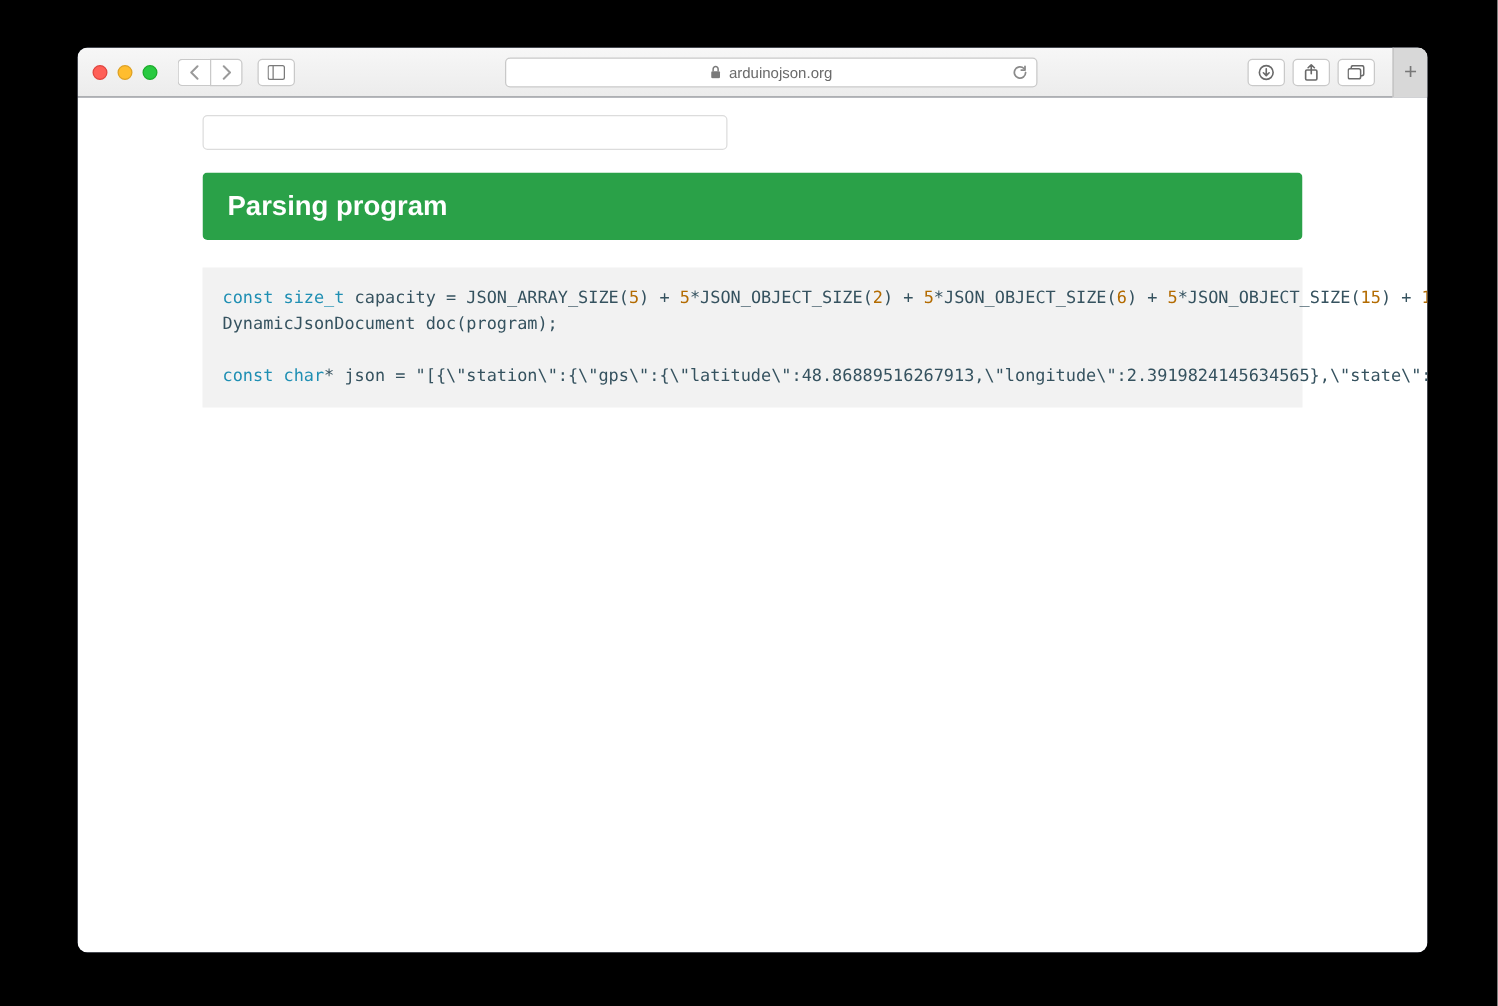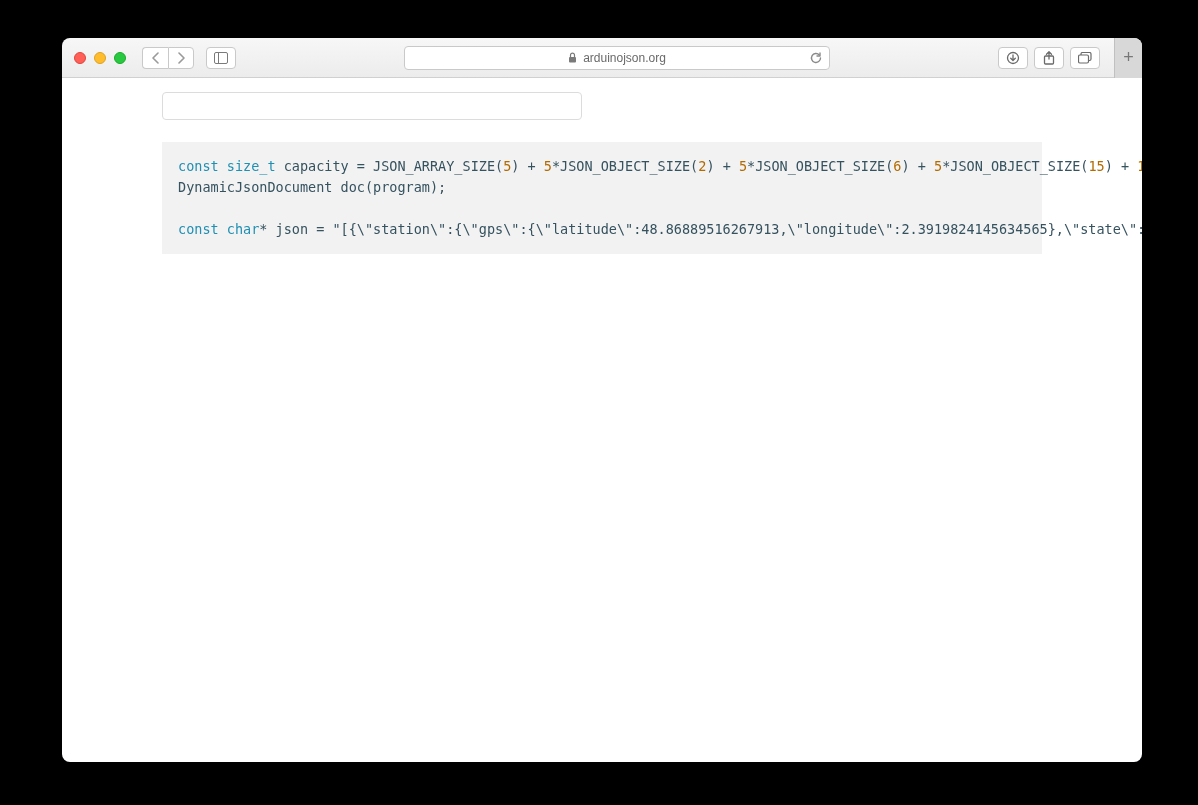--- a/index.html
+++ b/index.html
@@ -196,19 +196,22 @@
             <rect x="0.5" y="3" width="10" height="8" rx="1.5" fill="#fff" stroke="#6a6a6a" stroke-width="1.2"></rect>
           </svg>
       </div>
     </div>
     <div class="newtab">+</div>
   </div>
 
   <div class="content">
     <div class="inputbox"></div>
 
+    <div class="panel">
+      <div class="panel-head">Parsing program</div>
+    </div>
 
     <pre class="codebox"><span class="kw">const</span> <span class="kw">size_t</span><span> capacity = JSON_ARRAY_SIZE(</span><span class="num">5</span><span>) + </span><span class="num">5</span><span>*JSON_OBJECT_SIZE(</span><span class="num">2</span><span>) + </span><span class="num">5</span><span>*JSON_OBJECT_SIZE(</span><span class="num">6</span><span>) + </span><span class="num">5</span><span>*JSON_OBJECT_SIZE(</span><span class="num">15</span><span>) + </span><span class="num">1560</span>
 <span>DynamicJsonDocument doc(program);</span>
 
 <span class="kw">const</span> <span class="kw">char</span><span>* json = </span><span class="str">"[{\"station\":{\"gps\":{\"latitude\":48.86889516267913,\"longitude\":2.3919824145634565},\"state\":\"Operative\",\"name\":\"Boyer - Ménilmontant\",\"code\":\"20121\",\"type\":\"yes\",\"dueDate\":1561874319},\"nbBike\":3,\"nbEbike\":1,\"nbFreeDock\":0,\"nbFreeEDock\":16,\"creditCard\":\"no\",\"nbDock\":0,\"nbEDock\":20,\"nbBikeOverflow\":0,\"nbEBikeOverflow\":0,\"kioskState\":\"yes\",\"overflow\":\"no\",\"overflowActivation\":\"no\",\"maxBikeOverflow\":0,\"densityLevel\":1},{\"station\":{\"gps\":{\"latitude\":48.867362,\"longitude\":2.396222},\"state\":\"Operative\",\"name\":\"Villiers de l'Isle Adam - Pyrénées\",\"code\":\"20111\",\"type\":\"yes\",\"dueDate\":1532670820},\"nbBike\":1,\"nbEbike\":1,\"nbFreeDock\":0,\"nbFreeEDock\":18,\"creditCard\":\"no\",\"nbDock\":0,\"nbEDock\":20,\"nbBikeOverflow\":0,\"nbEBikeOverflow\":0,\"kioskState\":\"yes\",\"overflow\":\"no\",\"overflowActivation\":\"no\",\"maxBikeOverflow\":0,\"densityLevel\":1},{\"station\":{\"gps\":{\"latitude\":48.86854239566069,\"longitude\":2.3897721245884895},\"state\":\"Operative\",\"name\":\"Sorbier - Ménilmontant\",\"code\":\"20034\",\"type\":\"yes\",\"dueDate\":1519772417},\"nbBike\":1,\"nbEbike\":4,\"nbFreeDock\":0,\"nbFreeEDock\":19,\"creditCard\":\"yes\",\"nbDock\":0,\"nbEDock\":24,\"nbBikeOverflow\":0,\"nbEBikeOverflow\":0,\"kioskState\":\"yes\",\"overflow\":\"no\",\"overflowActivation\":\"no\",\"maxBikeOverflow\":24,\"densityLevel\":1},{\"station\":{\"gps\":{\"latitude\":48.86521763101122,\"longitude\":2.39365965127945},\"state\":\"Operative\",\"name\":\"Sorbier - Gasnier-Guy\",\"code\":\"20010\",\"type\":\"yes\",\"dueDate\":1548918000},\"nbBike\":3,\"nbEbike\":1,\"nbFreeDock\":1,\"nbFreeEDock\":29,\"creditCard\":\"yes\",\"nbDock\":1,\"nbEDock\":33,\"nbBikeOverflow\":0,\"nbEBikeOverflow\":0,\"kioskState\":\"yes\",\"overflow\":\"no\",\"overflowActivation\":\"no\",\"maxBikeOverflow\":0,\"densityLevel\":1},{\"station\":{\"gps\":{\"latitude\":48.86615630668046,\"longitude\":2.3891324177384377},\"state\":\"Operative\",\"name\":\"Square des Amandiers\",\"code\":\"20032\",\"type\":\"no\",\"dueDate\":1519772459},\"nbBike\":0,\"nbEbike\":4,\"nbFreeDock\":8,\"nbFreeEDock\":0,\"creditCard"</span></pre>
   </div>
 </div>
 
 </body></html>

